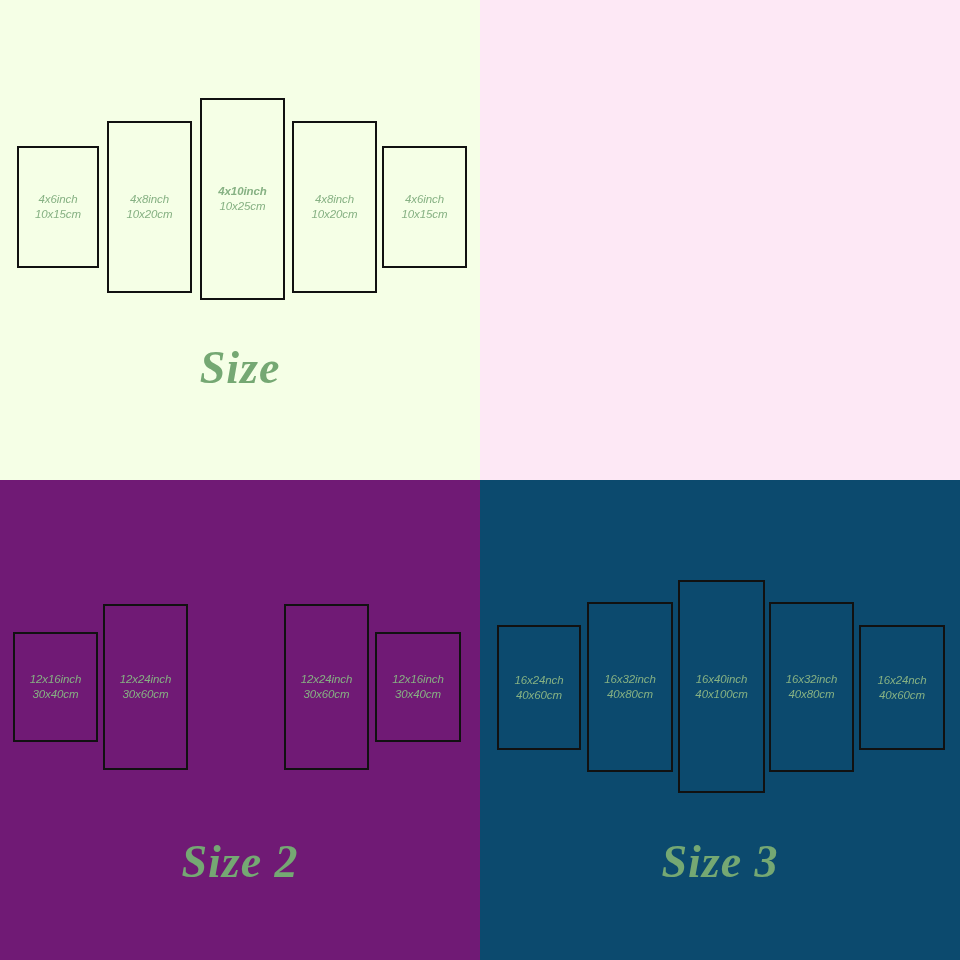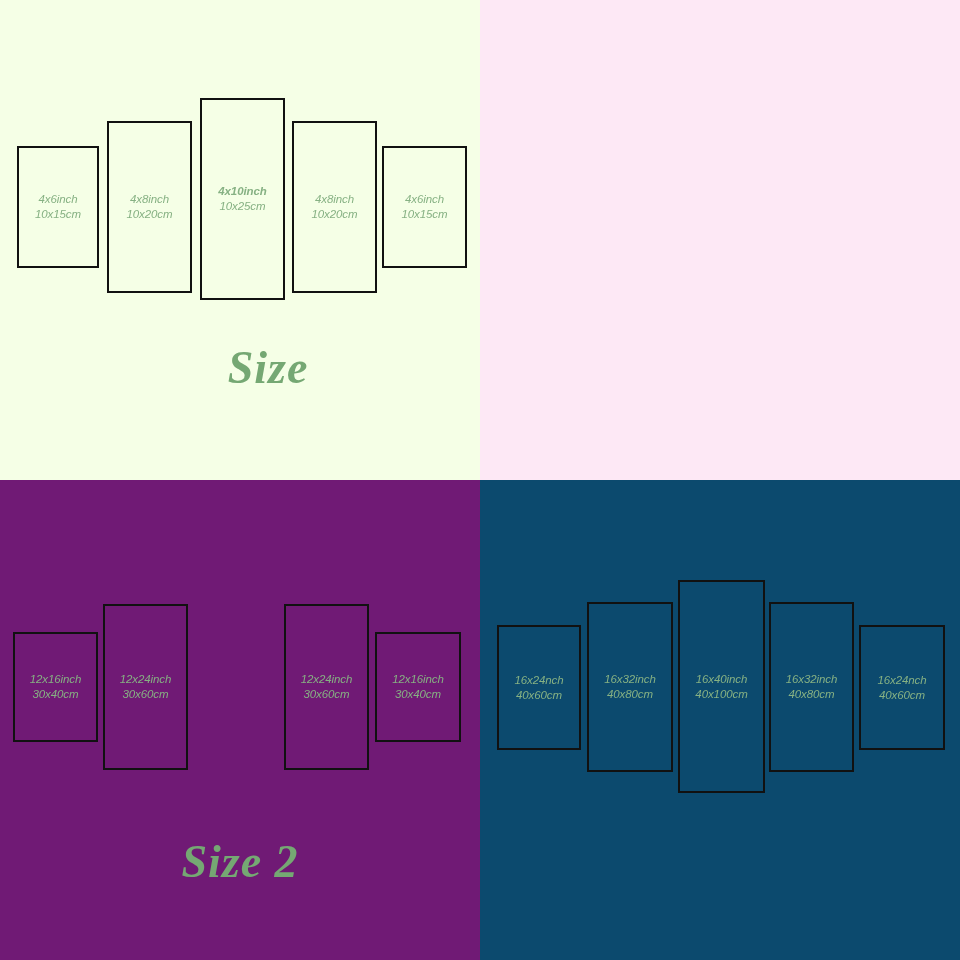--- a/index.html
+++ b/index.html
@@ -63,21 +63,21 @@
     width: 480px;
     text-align: center;
     font-family: "Liberation Serif", "DejaVu Serif", serif;
     font-style: italic;
     font-weight: bold;
     font-size: 46px;
     letter-spacing: 1px;
     color: #75a873;
     user-select: none;
   }
-  .q0 .caption { top: 341px; margin-left: 28px; }
+  .q0 .caption { top: 341px; }
   .q1 .caption { top: 345px; }
   .q2 .caption { top: 355px; }
   .q3 .caption { top: 355px; }
 </style>
 </head>
 <body>
 
 <div id="page" style="background: rgb(255, 255, 255);">
     <div class="quad q0" style="background: rgb(245, 255, 230);">
       <div class="cluster">
@@ -144,14 +144,15 @@
         </div>
         <div class="panel" style="left: 289px; top: 122px; width: 85px; height: 170px; border-color: rgb(17, 17, 17);">
           <div class="line" style="color: rgb(134, 177, 131);">16x32inch</div>
           <div class="line" style="color: rgb(134, 177, 131);">40x80cm</div>
         </div>
         <div class="panel" style="left: 379px; top: 145px; width: 86px; height: 125px; border-color: rgb(17, 17, 17);">
           <div class="line" style="color: rgb(134, 177, 131);">16x24nch</div>
           <div class="line" style="color: rgb(134, 177, 131);">40x60cm</div>
         </div>
       </div>
+      <div class="caption" style="color: rgb(117, 168, 115);">Size 3</div>
     </div>
   </div>
 
 </body></html>

